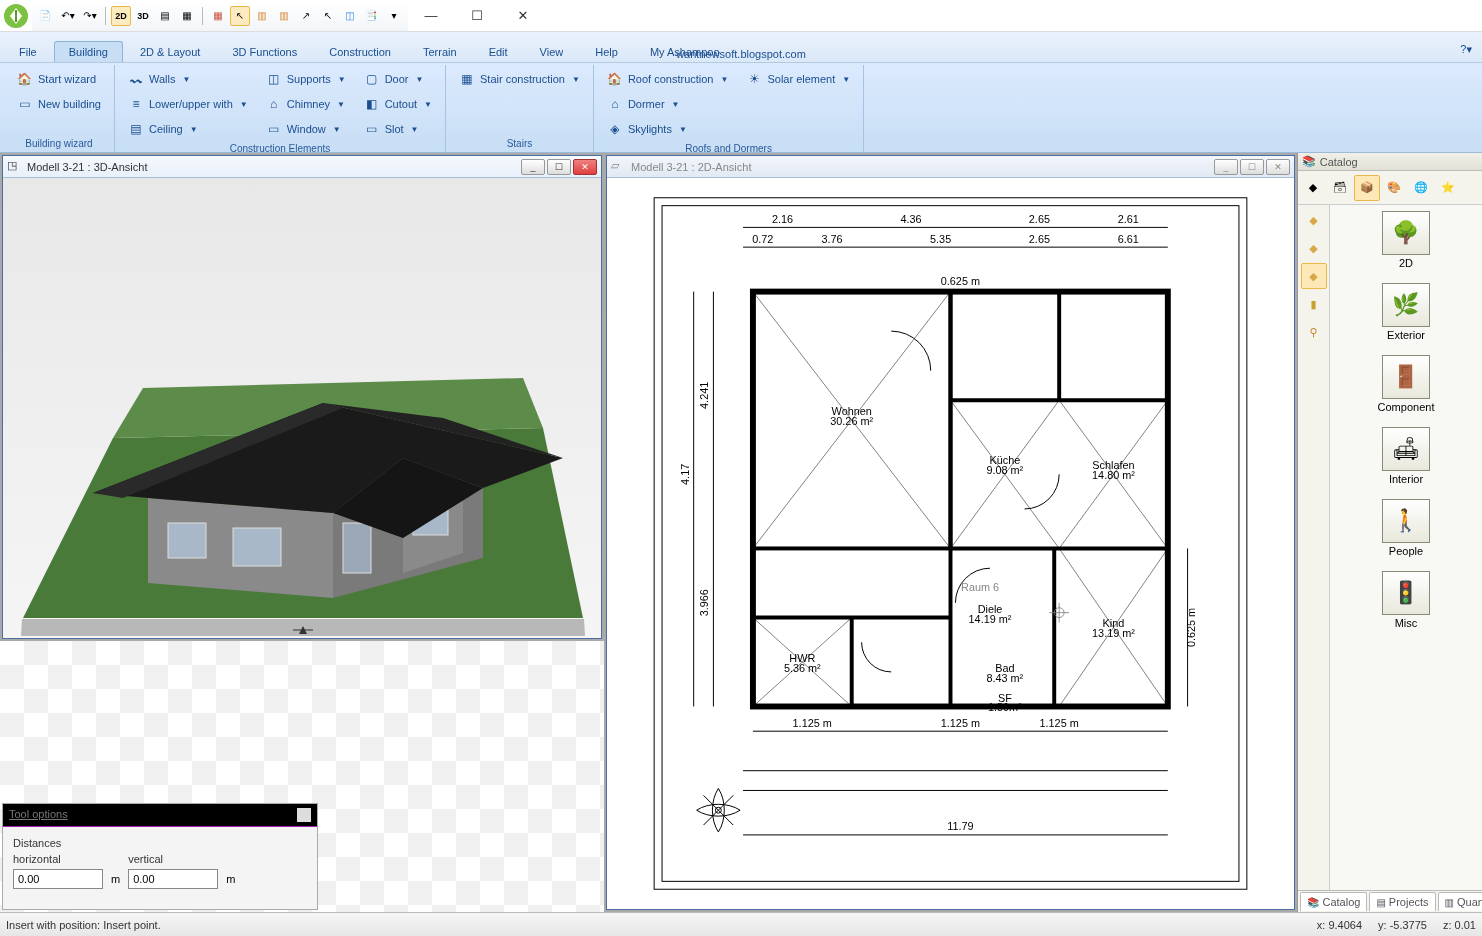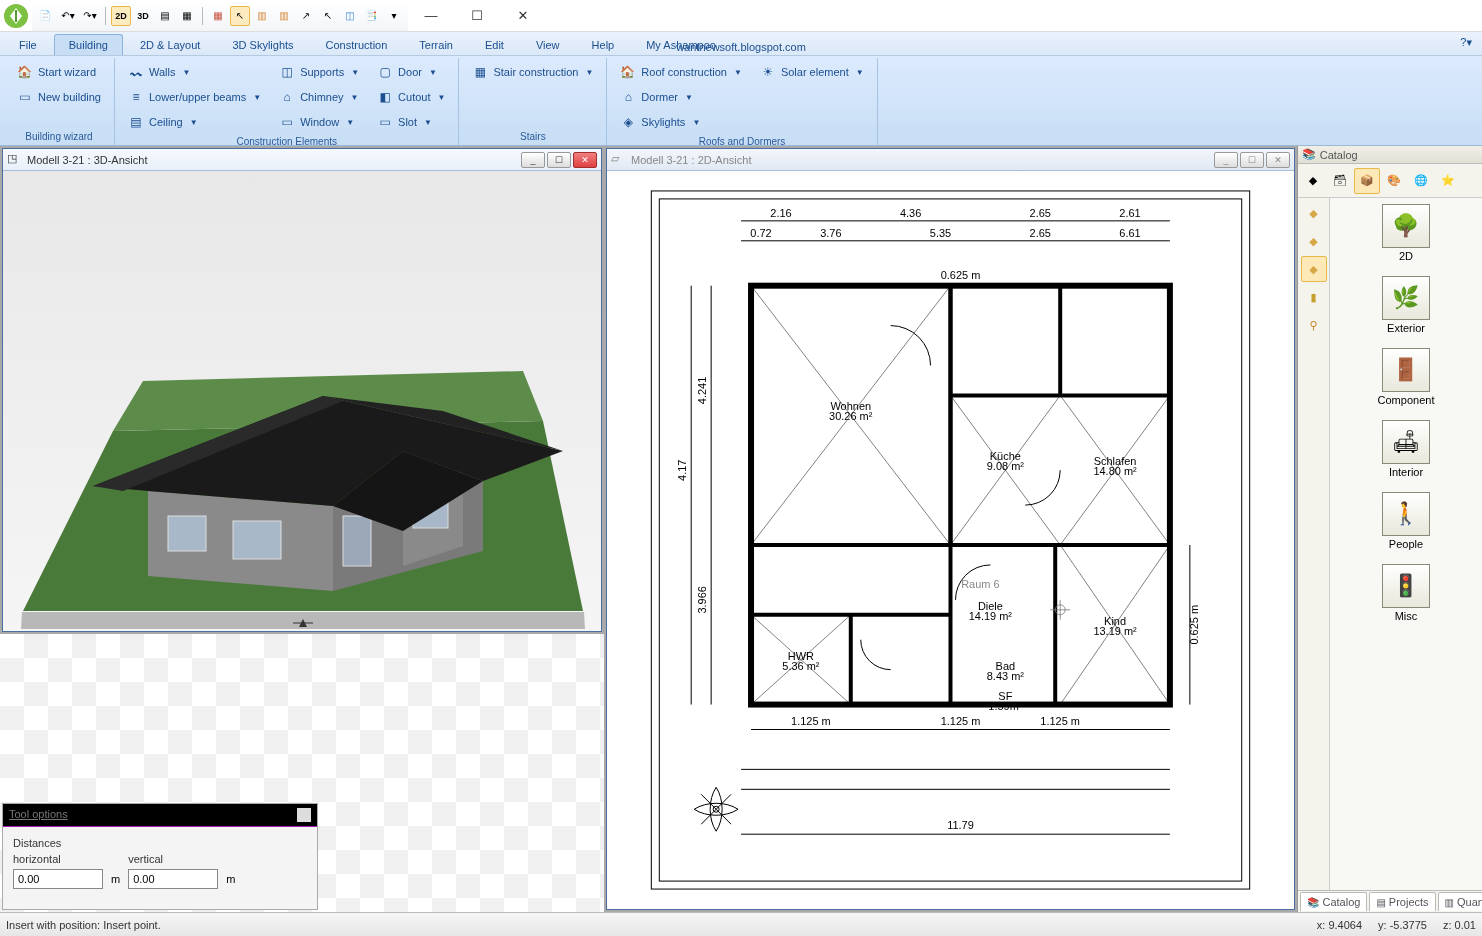--- a/index.html
+++ b/index.html
@@ -4,21 +4,21 @@
 <style>
 * { margin:0; padding:0; box-sizing:border-box; font-family:"Segoe UI",Tahoma,sans-serif; font-size:11px; }
 body { width:1482px; height:936px; background:#fff; overflow:hidden; display:flex; flex-direction:column; }
 .titlebar { height:32px; display:flex; align-items:center; background:#fff; border-bottom:1px solid #ddd; }
 .qat { display:flex; align-items:center; gap:2px; padding:0 4px; background:linear-gradient(#fff,#f2f5f8); height:30px;}
 .qat .qbtn { width:20px; height:20px; display:flex; align-items:center; justify-content:center; border:1px solid transparent; border-radius:2px; font-size:10px;}
 .appicon { width:32px; height:32px; display:flex; align-items:center; justify-content:center;}
 .title { flex:1; text-align:center; color:#444; padding-left:40px;}
 .winbtns { display:flex; }
 .winbtn { width:46px; height:30px; display:flex; align-items:center; justify-content:center; color:#333; font-size:13px;}
-.menubar { height:24px; background:linear-gradient(#eaf2fc,#dae8f8); display:flex; align-items:flex-end; border-bottom:1px solid #b5cae0; padding:0 4px; position:relative;}
+.menubar { height:31px; background:linear-gradient(#eaf2fc,#dae8f8); display:flex; align-items:flex-end; border-bottom:1px solid #b5cae0; padding:0 4px; position:relative;}
 .tab { padding:4px 14px 4px; color:#1a4e8f; cursor:pointer; border:1px solid transparent; border-bottom:none; border-radius:3px 3px 0 0; margin-right:2px;}
 .tab.active { background:#c7def5; border-color:#8db3dc; color:#1a4e8f; font-weight:400;}
 .blogurl { position:absolute; left:50%; transform:translateX(-50%); color:#1a4e8f; bottom:2px;}
 .helpq { position:absolute; right:10px; bottom:6px; color:#1a4e8f;}
 .ribbon { height:90px; background:linear-gradient(#dceafd,#c7def5); display:flex; align-items:stretch; border-bottom:1px solid #9cb9d8; padding:2px 4px 0;}
 .rgroup { border-right:1px solid #a5c3e3; padding:2px 6px 0; display:flex; flex-direction:column;}
 .rgroup-body { flex:1; display:flex; gap:4px; align-items:flex-start;}
 .rgroup-title { text-align:center; color:#2a5a9a; font-size:10px; padding:2px 0 3px;}
 .rbtn { display:flex; align-items:center; gap:5px; padding:3px 6px; border:1px solid transparent; border-radius:2px; cursor:pointer; color:#1a4e8f; white-space:nowrap;}
 .rbtn .ic { width:16px; height:16px; display:flex; align-items:center; justify-content:center; font-size:12px;}
@@ -103,21 +103,21 @@
     <div class="winbtn">—</div>
     <div class="winbtn">☐</div>
     <div class="winbtn close">✕</div>
   </div>
 </div>
 
 <div class="menubar">
   <div class="tab">File</div>
   <div class="tab active">Building</div>
   <div class="tab">2D &amp; Layout</div>
-  <div class="tab">3D Skylights</div>
+  <div class="tab">3D Functions</div>
   <div class="tab">Construction</div>
   <div class="tab">Terrain</div>
   <div class="tab">Edit</div>
   <div class="tab">View</div>
   <div class="tab">Help</div>
   <div class="tab">My Ashampoo</div>
   <div class="blogurl">wantnewsoft.blogspot.com</div>
   <div class="helpq">?▾</div>
 </div>
 
@@ -140,21 +140,21 @@
     <div class="rgroup">
       <div class="rgroup-body">
         <div class="rcol">
           <div class="rbtn">
             <span class="ic">〰</span>
             <span>Walls</span>
             <span class="dd">▼</span>
           </div>
           <div class="rbtn">
             <span class="ic">≡</span>
-            <span>Lower/upper beams</span>
+            <span>Lower/upper with</span>
             <span class="dd">▼</span>
           </div>
           <div class="rbtn">
             <span class="ic">▤</span>
             <span>Ceiling</span>
             <span class="dd">▼</span>
           </div>
         </div>
         <div class="rcol">
           <div class="rbtn">

